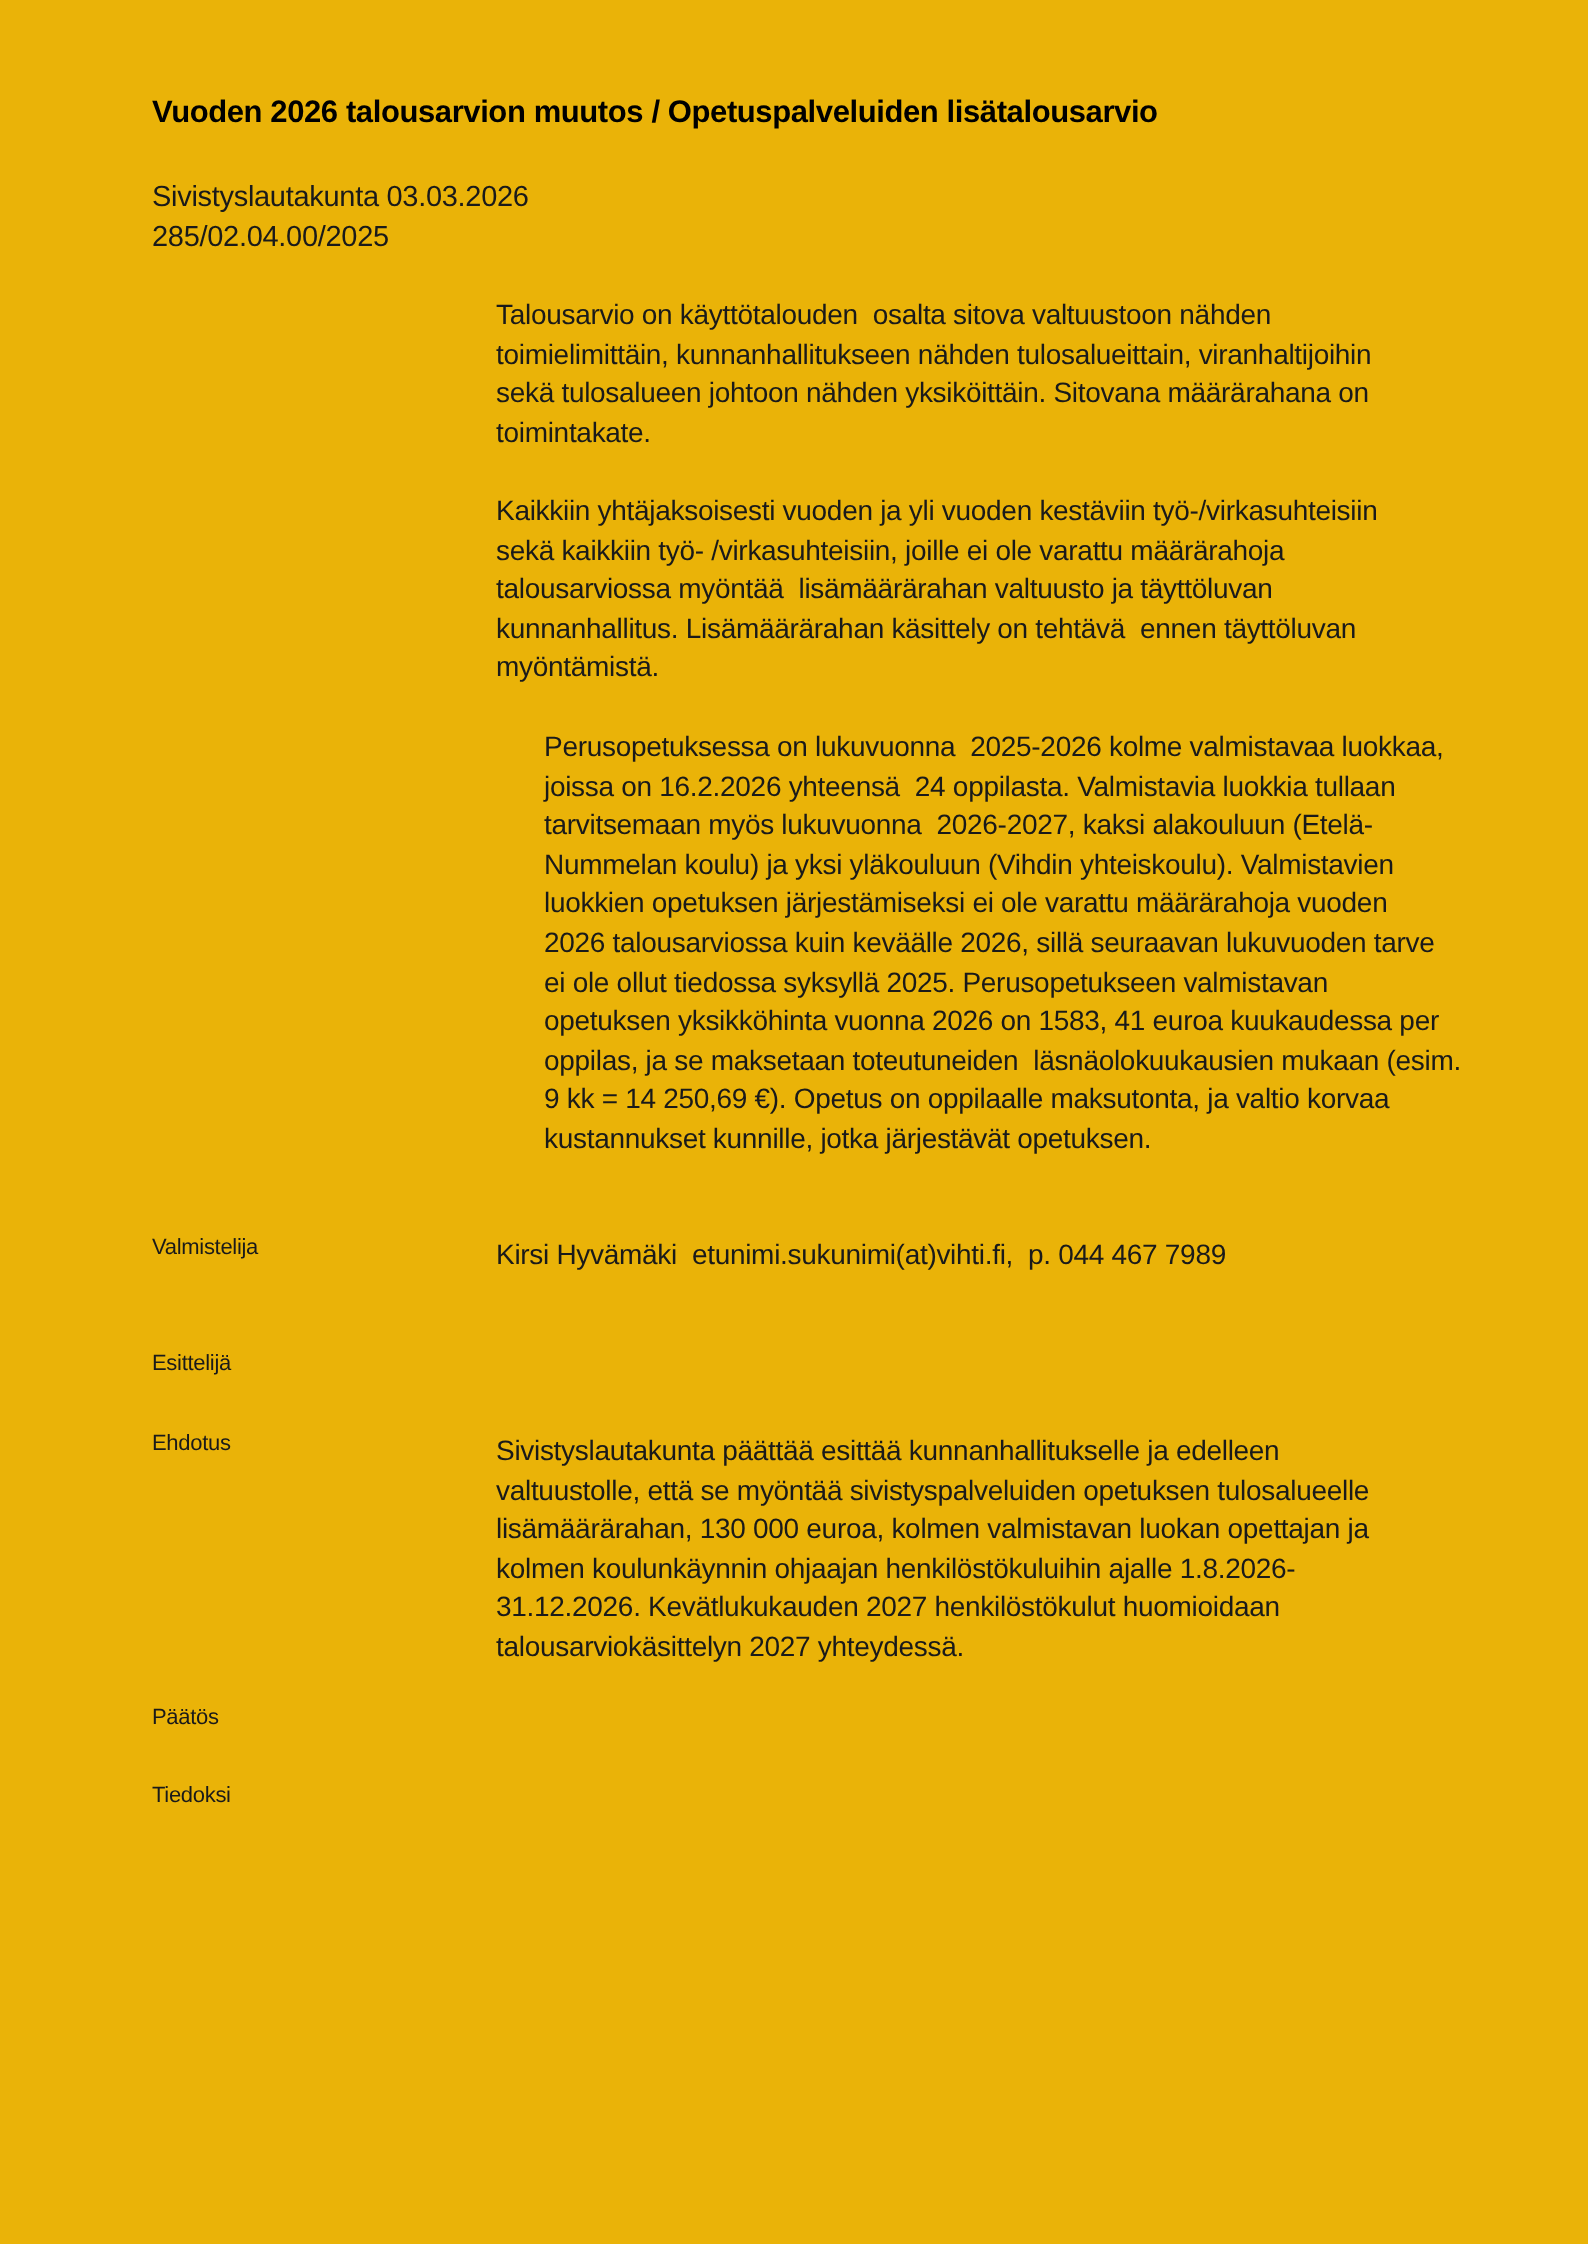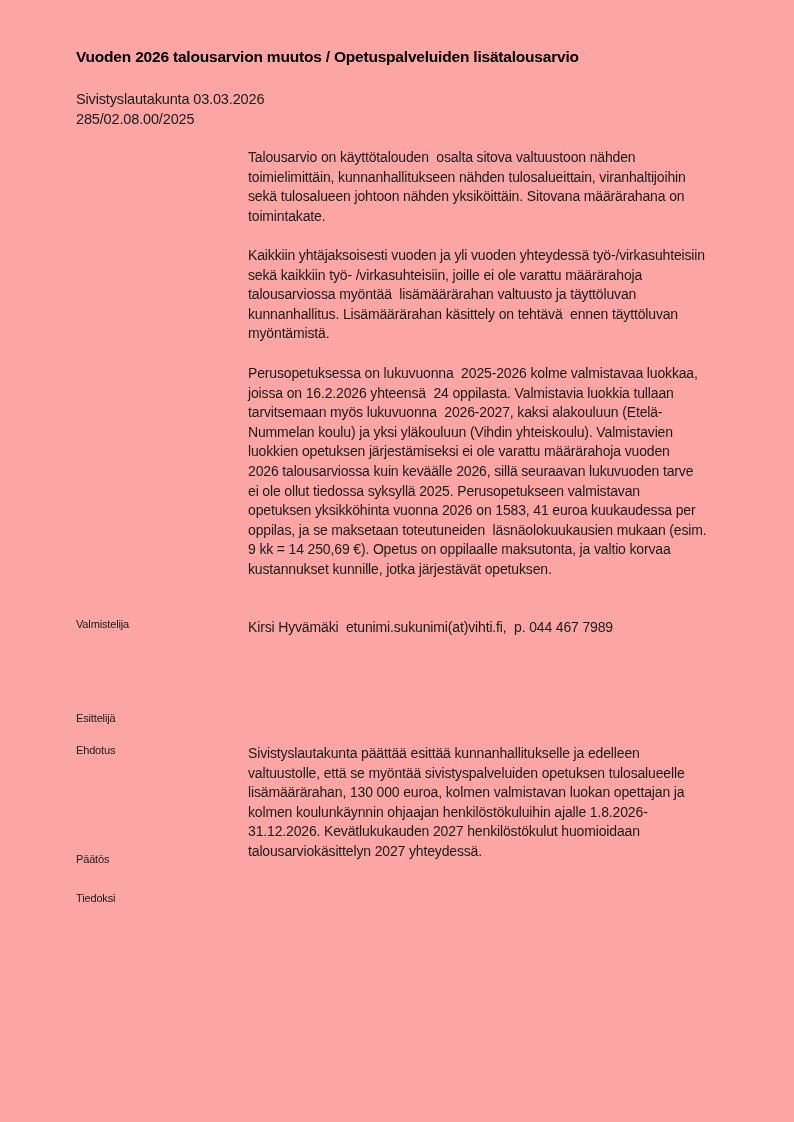--- a/index.html
+++ b/index.html
@@ -5,21 +5,21 @@
 <style>
   html, body {
     margin: 0;
     padding: 0;
     background: #ffffff;
   }
   .page {
     position: relative;
     width: 794px;
     height: 1122px;
-    background: #fca5a5;
+    background: #eab308;
     color: #1a1a1a;
     font-family: "Liberation Sans", sans-serif;
     font-size: 14px;
     letter-spacing: -0.15px;
     overflow: hidden;
   }
   .doc-title {
     position: absolute;
     left: 76px;
     top: 48px;
@@ -39,21 +39,21 @@
   }
   .para {
     position: absolute;
     left: 248px;
     width: 516px;
     line-height: 19.6px;
     white-space: pre-wrap;
   }
   .para-1 { top: 148px; }
   .para-2 { top: 246px; }
-  .para-3 { top: 364px; }
+  .para-3 { top: 364px; margin-left: 24px; }
   .field-row {
     position: absolute;
     left: 0;
     right: 0;
     height: 20px;
   }
   .field-row .field-label {
     position: absolute;
     left: 76px;
     top: 0;
@@ -62,43 +62,43 @@
   }
   .field-row .field-value {
     position: absolute;
     left: 248px;
     top: 0;
     width: 516px;
     line-height: 19.6px;
     white-space: pre-wrap;
   }
   .row-valmistelija { top: 618px; }
-  .row-esittelija   { top: 676px; margin-top: 36px; }
-  .row-ehdotus      { top: 744px; padding-left: 26px; }
+  .row-esittelija   { top: 676px; }
+  .row-ehdotus      { top: 716px; padding-left: 26px; }
   .row-paatos       { top: 853px; }
   .row-tiedoksi     { top: 892px; }
 </style>
 </head>
 <body>
 
 <div class="page">
 
   <h1 class="doc-title">Vuoden 2026 talousarvion muutos / Opetuspalveluiden lisätalousarvio</h1>
 
   <div class="meta-block">
     <div>Sivistyslautakunta 03.03.2026</div>
-    <div>285/02.08.00/2025</div>
+    <div>285/02.04.00/2025</div>
   </div>
 
   <div class="para para-1">Talousarvio on käyttötalouden  osalta sitova valtuustoon nähden
 toimielimittäin, kunnanhallitukseen nähden tulosalueittain, viranhaltijoihin
 sekä tulosalueen johtoon nähden yksiköittäin. Sitovana määrärahana on
 toimintakate.</div>
 
-  <div class="para para-2">Kaikkiin yhtäjaksoisesti vuoden ja yli vuoden yhteydessä työ-/virkasuhteisiin
+  <div class="para para-2">Kaikkiin yhtäjaksoisesti vuoden ja yli vuoden kestäviin työ-/virkasuhteisiin
 sekä kaikkiin työ- /virkasuhteisiin, joille ei ole varattu määrärahoja
 talousarviossa myöntää  lisämäärärahan valtuusto ja täyttöluvan
 kunnanhallitus. Lisämäärärahan käsittely on tehtävä  ennen täyttöluvan
 myöntämistä.</div>
 
   <div class="para para-3">Perusopetuksessa on lukuvuonna  2025-2026 kolme valmistavaa luokkaa,
 joissa on 16.2.2026 yhteensä  24 oppilasta. Valmistavia luokkia tullaan
 tarvitsemaan myös lukuvuonna  2026-2027, kaksi alakouluun (Etelä-
 Nummelan koulu) ja yksi yläkouluun (Vihdin yhteiskoulu). Valmistavien
 luokkien opetuksen järjestämiseksi ei ole varattu määrärahoja vuoden

